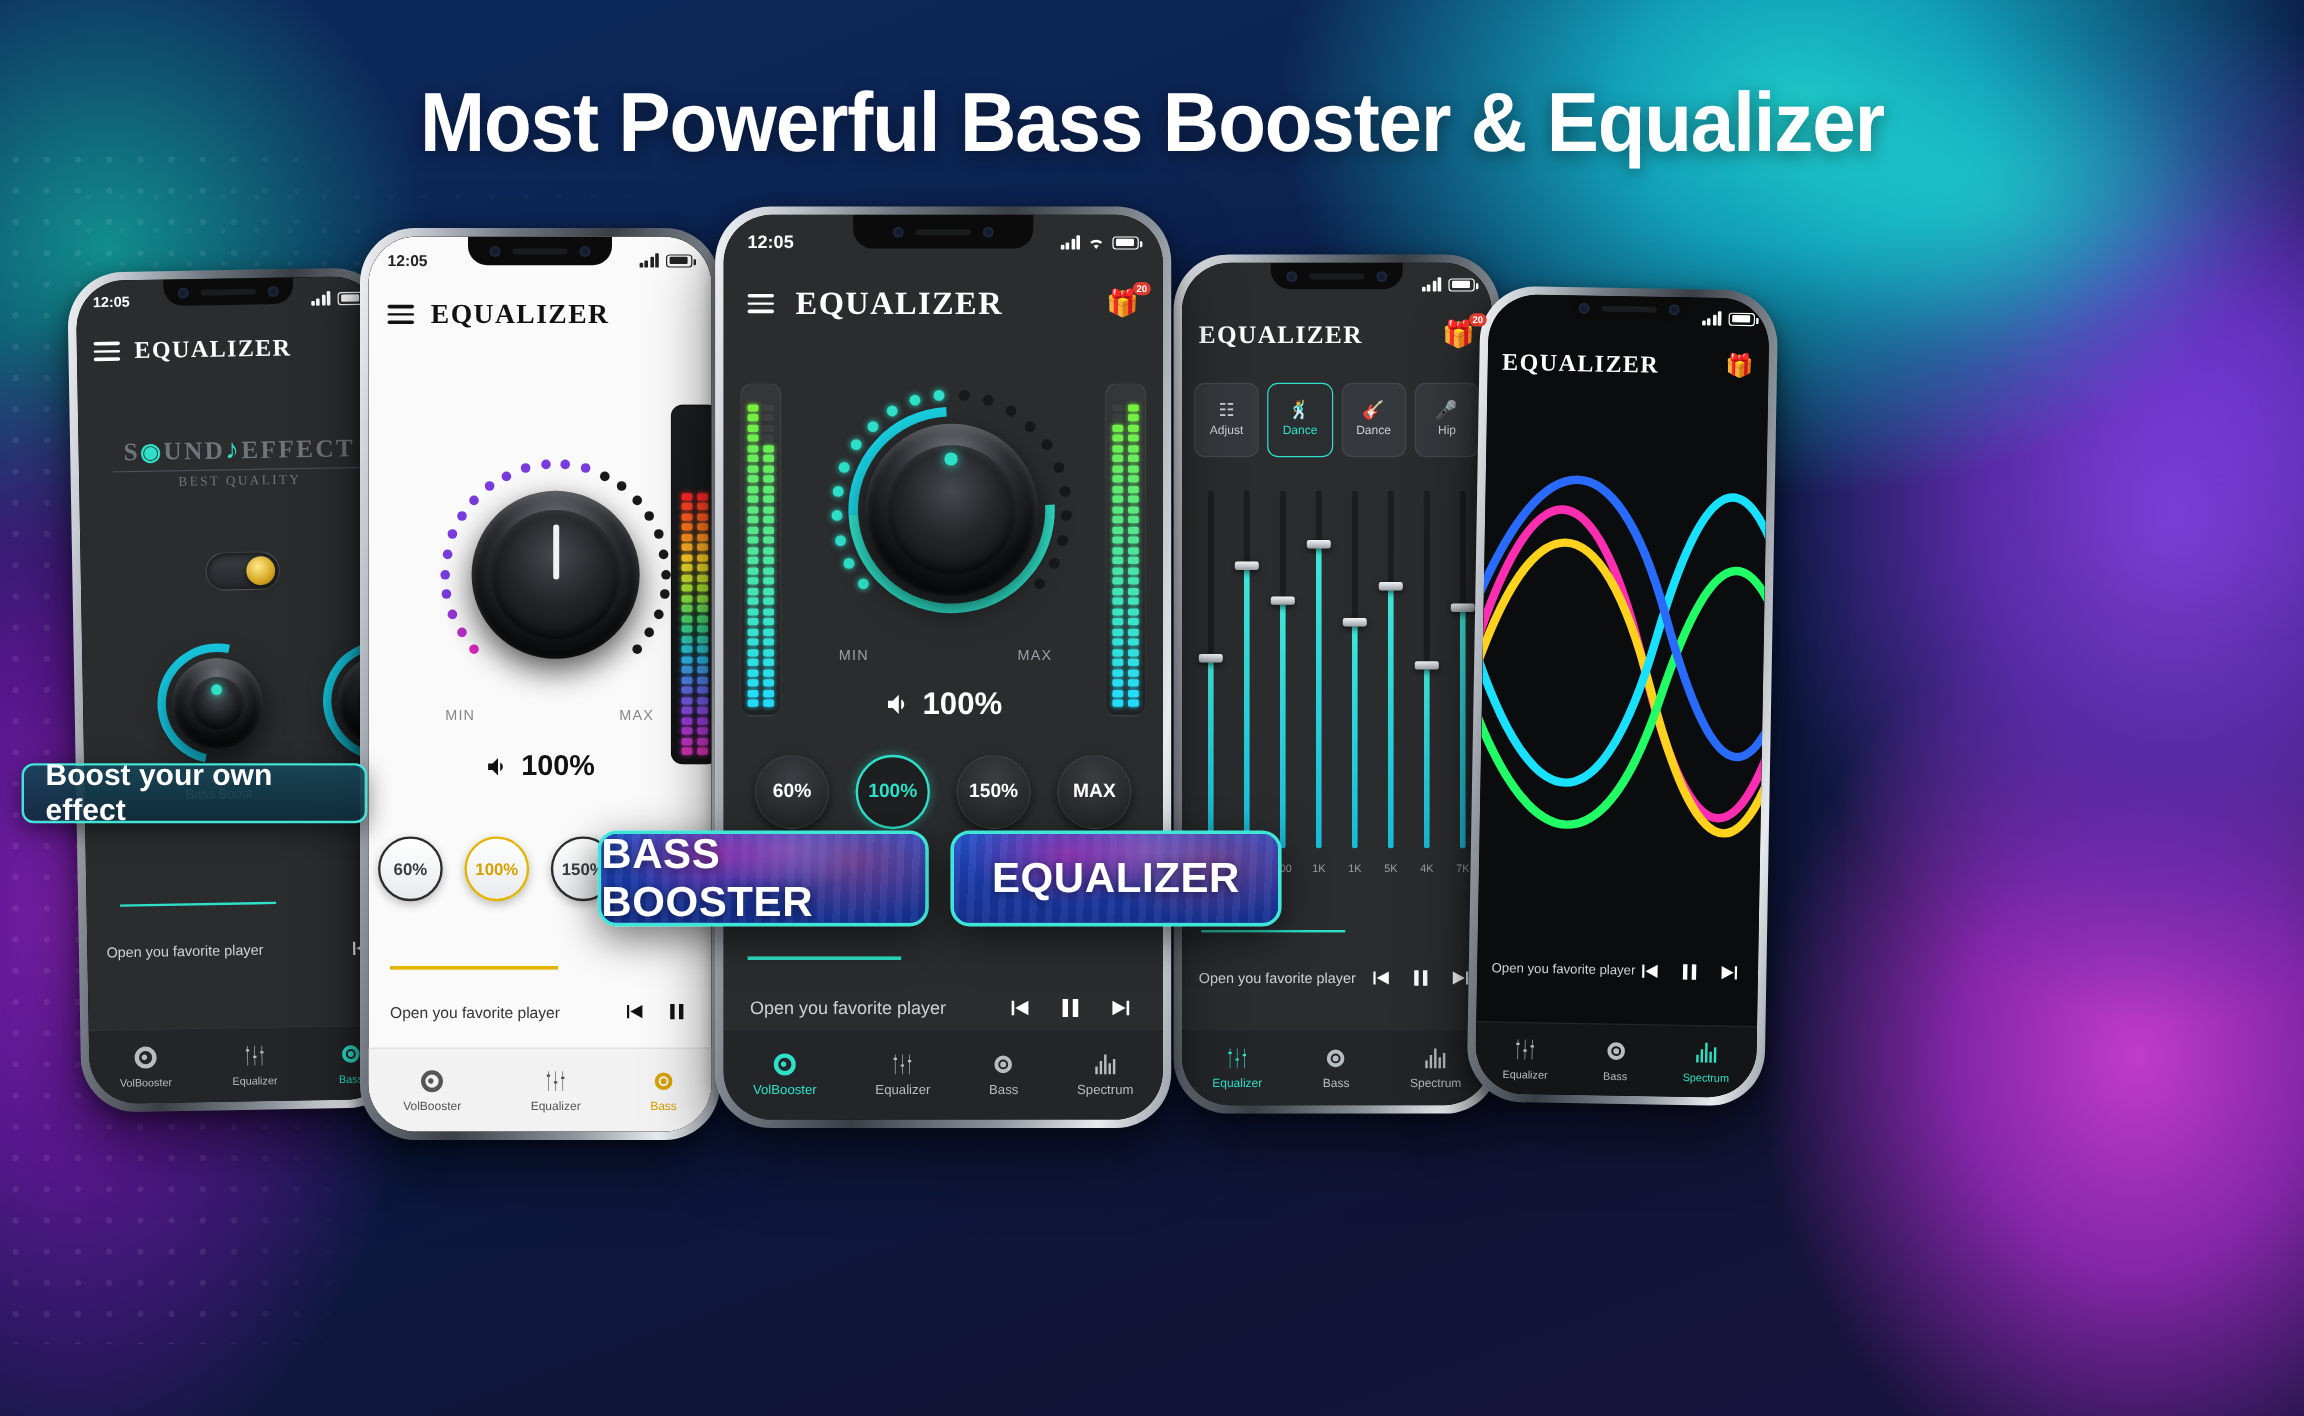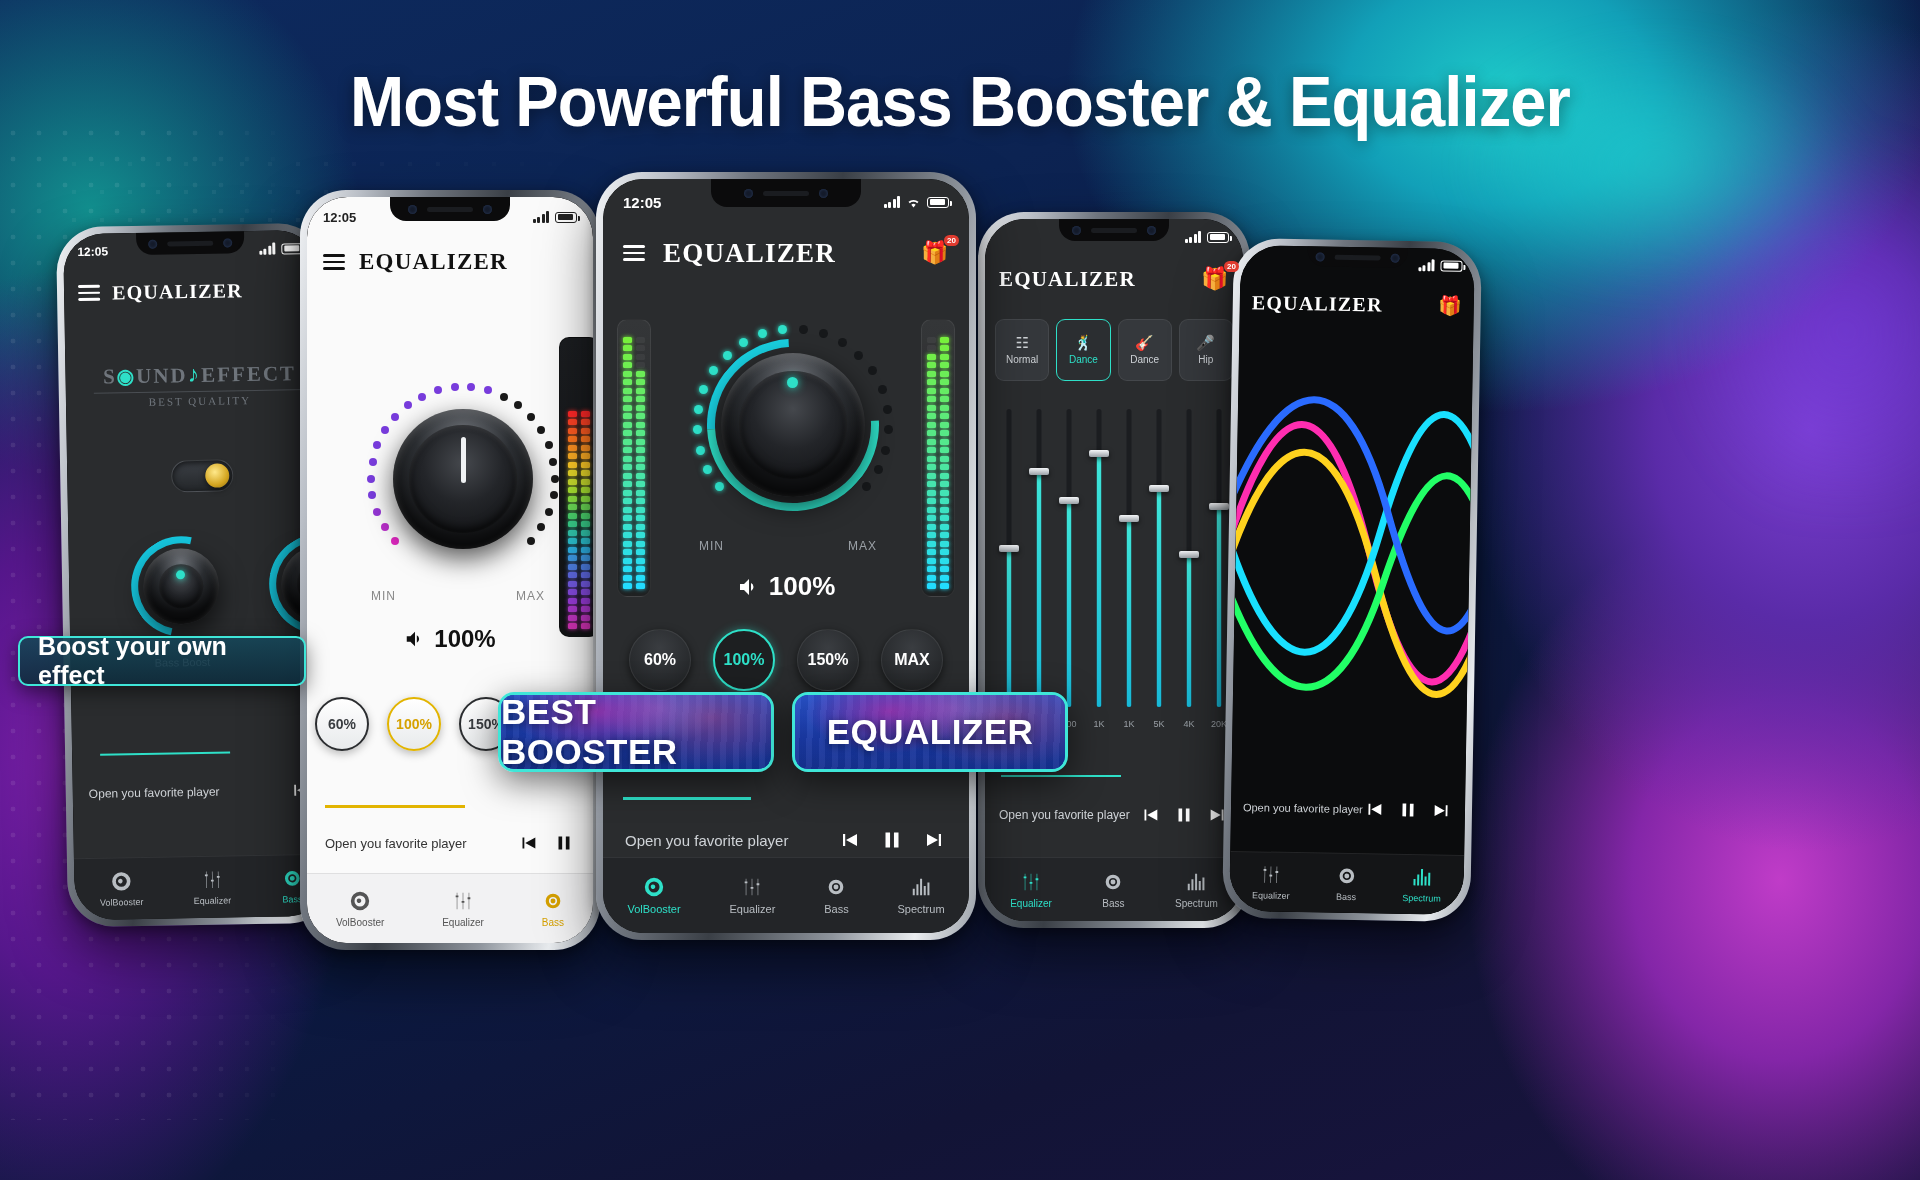--- a/index.html
+++ b/index.html
@@ -550,21 +550,21 @@
         </span>
       </div>
       <div class="appbar" style="top:36px;height:48px;padding:0 14px;gap:12px;">
         <span class="apptitle" style="font-size:21px;">EQUALIZER</span>
         <span class="gift">🎁<span class="bdg">20</span></span>
       </div>
 
       <div class="presets" style="left:10px; right:10px; top:100px; height:62px;" id="pre4">
           <div class="chip" style="flex: 1 1 0%;">
             <span class="gi">☷</span>
-            <span>Normal</span>
+            <span>Adjust</span>
           </div>
           <div class="chip active" style="flex: 1 1 0%;">
             <span class="gi">🕺</span>
             <span>Dance</span>
           </div>
           <div class="chip" style="flex: 1 1 0%;">
             <span class="gi">🎸</span>
             <span>Dance</span>
           </div>
           <div class="chip" style="flex: 1 1 0%;">
@@ -621,21 +621,21 @@
               <div class="eqfill" style="height: 50%;"></div>
             </div>
             <div class="eqthumb" style="bottom: calc(50% + 11px);"></div>
             <div class="eqlbl">4K</div>
           </div>
           <div class="eqband">
             <div class="eqtrack">
               <div class="eqfill" style="height: 66%;"></div>
             </div>
             <div class="eqthumb" style="bottom: calc(66% + 7.48px);"></div>
-            <div class="eqlbl">20K</div>
+            <div class="eqlbl">7K</div>
           </div>
         </div>
 
       <div style="position:absolute; left:16px; top:556px; width:120px; height:2px; background:#2ee0c8;"></div>
 
       <div class="player" style="top:574px;height:44px;padding:0 14px;">
         <span class="lbl" style="font-size:12px;">Open you favorite player</span>
         <span class="ctrls" style="gap:12px;">
           <svg class="navicon" viewBox="0 0 24 24" fill="#fff">
               <path d="M6 6h2v12H6zM20 6v12L9 12z"></path>
@@ -1006,19 +1006,19 @@
     </div>
   </div>
 </div>
 
 <div class="callout" style="left:18px; top:636px; width:288px; height:50px; z-index:30;">
   <span>Boost your own effect</span>
 </div>
 
 <div class="cta" style="left:498px; top:692px; width:276px; height:80px; z-index:40;">
   <span class="photo"></span>
-  <span class="txt">BEST BOOSTER</span>
+  <span class="txt">BASS BOOSTER</span>
 </div>
 
 <div class="cta" style="left:792px; top:692px; width:276px; height:80px; z-index:40;">
   <span class="photo"></span>
   <span class="txt">EQUALIZER</span>
 </div>
 
 </body></html>

